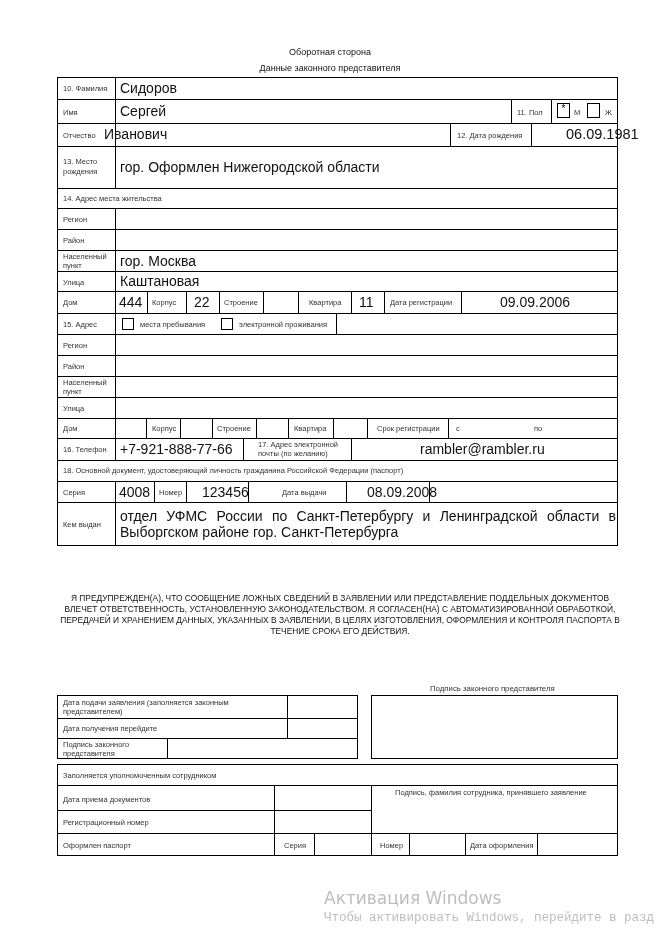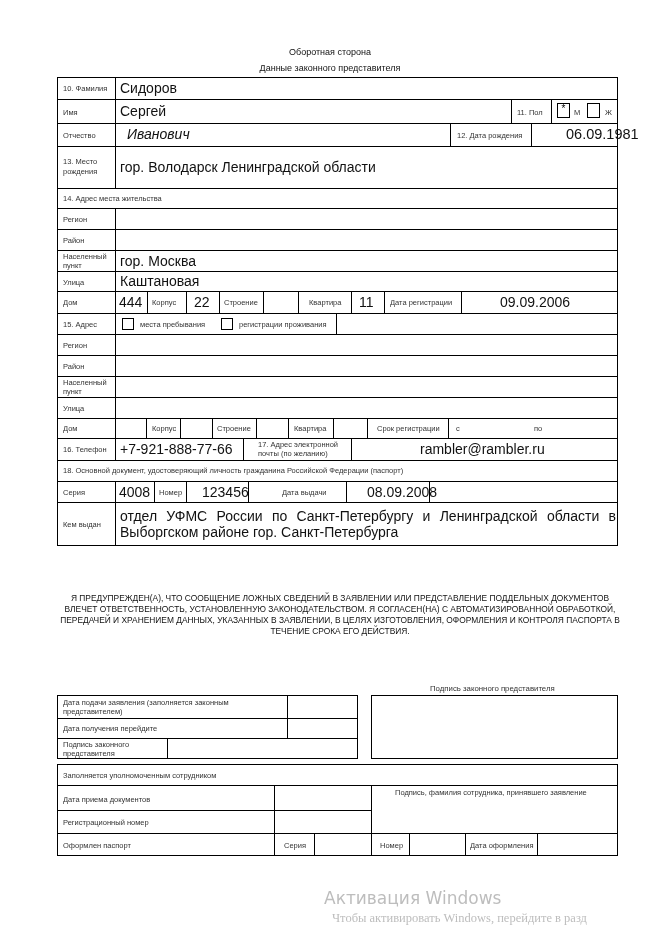--- a/index.html
+++ b/index.html
@@ -8,21 +8,21 @@
   .t { position:absolute; white-space:nowrap; }
   .lbl { font-size:7.5px; color:#333; }
   .val { font-size:14px; color:#111; }
   .h { font-size:9px; color:#111; text-align:center; width:660px; left:0; }
   .hl { position:absolute; height:1px; background:#000; }
   .vl { position:absolute; width:1px; background:#000; }
   .box { position:absolute; border:1px solid #000; box-sizing:border-box; }
   .chk { position:absolute; width:12px; height:12px; border:1px solid #000; box-sizing:border-box; font-size:10px; line-height:9px; text-align:center; }
   .warn { font-size:8.4px; text-align:center; color:#111; line-height:11px; white-space:normal; }
   .wm1 { font-family:"DejaVu Sans", sans-serif; font-size:17px; color:#bdbdbd; }
-  .wm2 { font-family:Liberation Serif, serif; font-size:12.5px; color:#bdbdbd;margin-left:8px; }
+  .wm2 { font-family:Liberation Mono, monospace; font-size:12.5px; color:#bdbdbd; }
 </style>
 </head>
 <body>
 
 <div class="t h" style="top:47px;">Оборотная сторона</div>
 <div class="t h" style="top:63px;">Данные законного представителя</div>
 
 <div class="box" style="left:57px; top:77px; width:561px; height:469px;"></div>
 
 <div class="hl" style="left:57px; width:561px; top:99px;"></div>
@@ -56,29 +56,29 @@
 <div class="t val" style="left:120px; top:103px;">Сергей</div>
 <div class="vl" style="left:511px; top:99px; height:24px;"></div>
 <div class="vl" style="left:551px; top:99px; height:24px;"></div>
 <div class="t lbl" style="left:517px; top:108px;">11. Пол</div>
 <div class="chk" style="left:557px; top:103px; width:13px; height:15px;">*</div>
 <div class="t lbl" style="left:574px; top:108px;">М</div>
 <div class="chk" style="left:587px; top:103px; width:13px; height:15px;"></div>
 <div class="t lbl" style="left:605px; top:108px;">Ж</div>
 
 <div class="t lbl" style="left:63px; top:131px;">Отчество</div>
-<div class="t val" style="left:127px; top:126px;font-style:italic;">Иванович</div>
+<div class="t val" style="left:104px; top:126px;">Иванович</div>
 <div class="vl" style="left:450px; top:123px; height:23px;"></div>
 <div class="vl" style="left:531px; top:123px; height:23px;"></div>
 <div class="t lbl" style="left:457px; top:131px;">12. Дата рождения</div>
 <div class="t val" style="left:538px; top:126px; font-size:14.5px;margin-left:28px;">06.09.1981</div>
 
 <div class="t lbl" style="left:63px; top:157px;">13. Место</div>
 <div class="t lbl" style="left:63px; top:167px;">рождения</div>
-<div class="t val" style="left:120px; top:159px;">гор. Володарск Ленинградской области</div>
+<div class="t val" style="left:120px; top:159px;">гор. Оформлен Нижегородской области</div>
 
 <div class="t lbl" style="left:63px; top:194px;">14. Адрес места жительства</div>
 <div class="t lbl" style="left:63px; top:215px;">Регион</div>
 <div class="t val" style="left:120px; top:211px;"></div>
 <div class="t lbl" style="left:63px; top:236px;">Район</div>
 <div class="t val" style="left:120px; top:232px;"></div>
 <div class="t lbl" style="left:63px; top:252px;">Населенный</div>
 <div class="t lbl" style="left:63px; top:261px;">пункт</div>
 <div class="t val" style="left:120px; top:253px;">гор. Москва</div>
 <div class="t lbl" style="left:63px; top:278px;">Улица</div>
@@ -101,21 +101,21 @@
 <div class="t lbl" style="left:309px; top:298px;">Квартира</div>
 <div class="t val" style="left:359px; top:294px;">11</div>
 <div class="t lbl" style="left:390px; top:298px;">Дата регистрации</div>
 <div class="t val" style="left:500px; top:294px;">09.09.2006</div>
 
 <div class="vl" style="left:336px; top:313px; height:21px;"></div>
 <div class="t lbl" style="left:63px; top:320px;">15. Адрес</div>
 <div class="chk" style="left:122px; top:318px;"></div>
 <div class="t lbl" style="left:140px; top:320px;">места пребывания</div>
 <div class="chk" style="left:221px; top:318px;"></div>
-<div class="t lbl" style="left:239px; top:320px;">регистрации проживания</div>
+<div class="t lbl" style="left:239px; top:320px;">электронной проживания</div>
 
 <div class="t lbl" style="left:63px; top:341px;">Регион</div>
 <div class="abs" style="left:116px; top:335px; width:501px; height:20px;"></div>
 <div class="t lbl" style="left:63px; top:362px;">Район</div>
 <div class="abs" style="left:116px; top:356px; width:501px; height:20px;"></div>
 <div class="t lbl" style="left:63px; top:378px;">Населенный</div>
 <div class="t lbl" style="left:63px; top:387px;">пункт</div>
 <div class="abs" style="left:116px; top:377px; width:501px; height:20px;"></div>
 <div class="t lbl" style="left:63px; top:404px;">Улица</div>
 <div class="abs" style="left:116px; top:398px; width:501px; height:20px;"></div>

